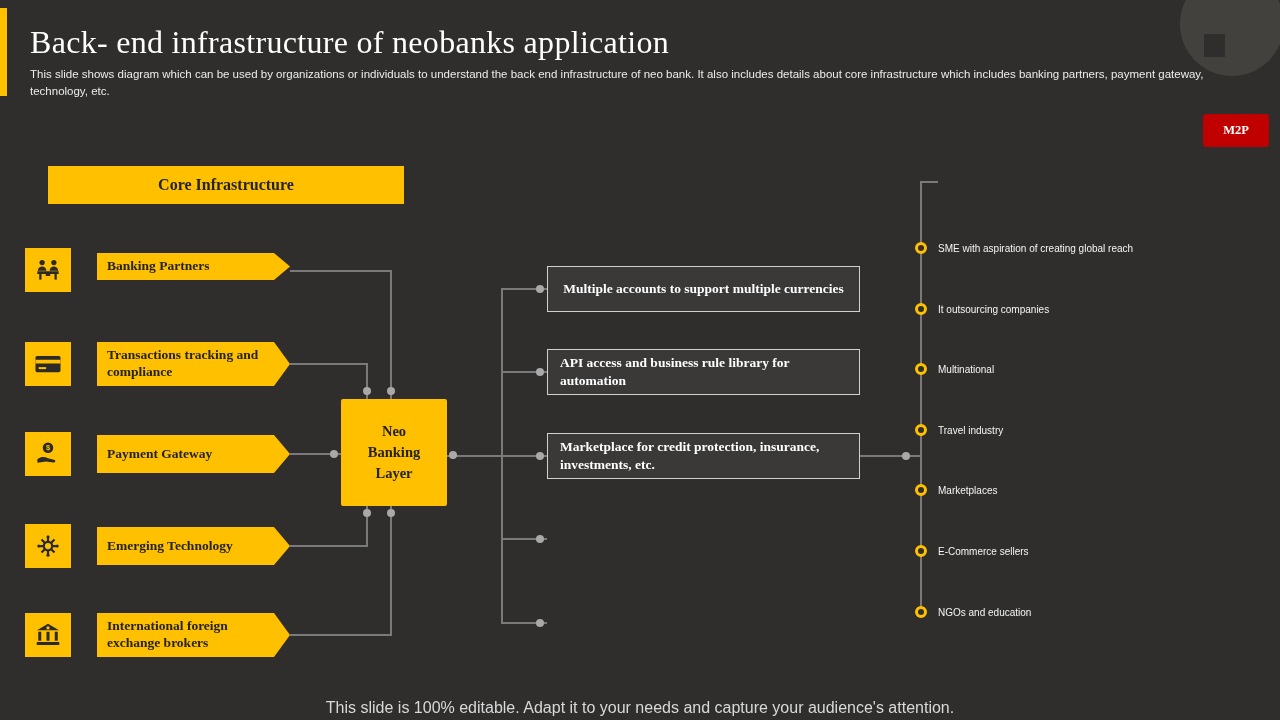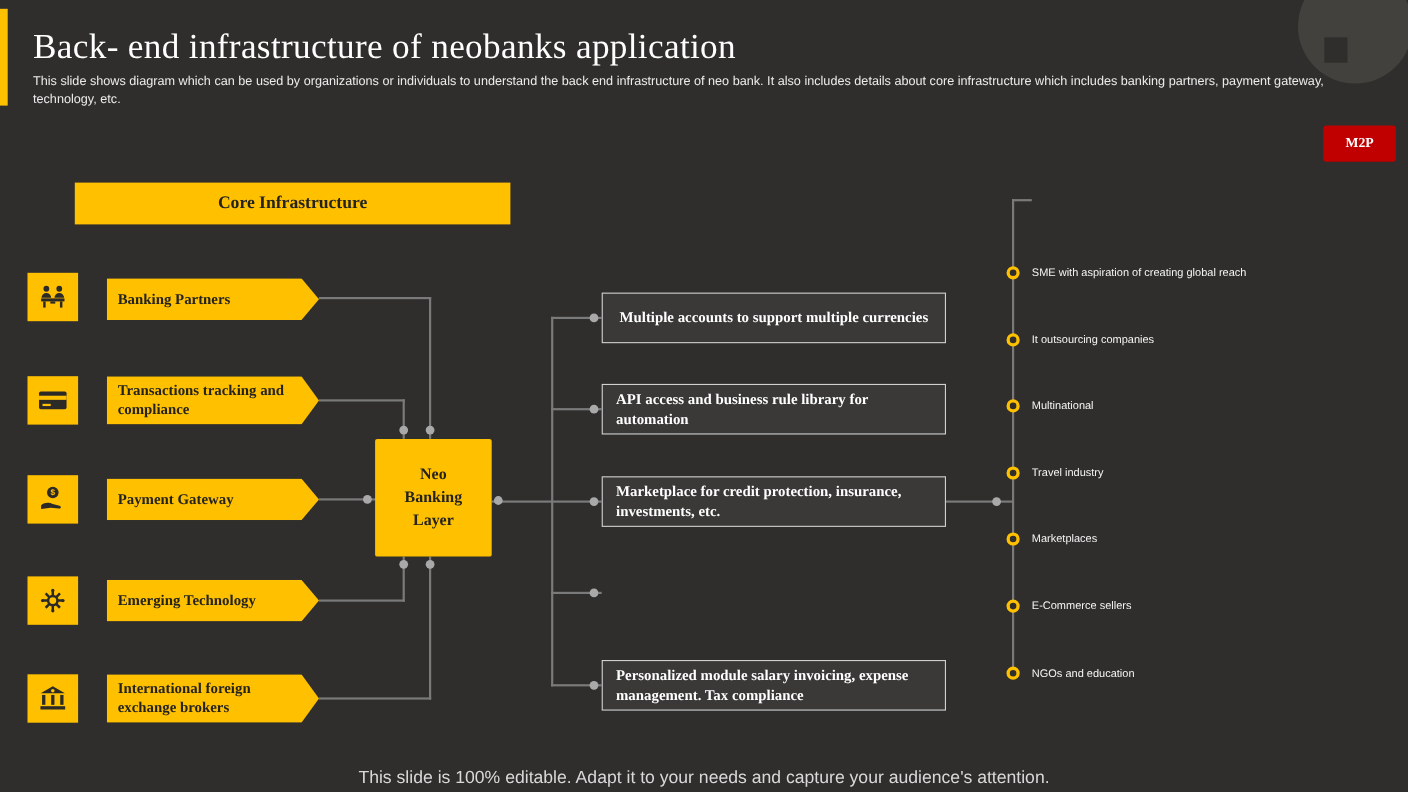--- a/index.html
+++ b/index.html
@@ -78,21 +78,21 @@
 
   <div class="strip"></div>
   <div class="deco">
     <div class="deco-notch"></div>
   </div>
 
   <h1 class="title">Back- end infrastructure of neobanks application</h1>
   <p class="subtitle">This slide shows diagram which can be used by organizations or individuals to understand the back end infrastructure of neo bank. It also includes details about core infrastructure which includes banking partners, payment gateway, technology, etc.</p>
   <div class="badge">M2P</div>
 
-  <div class="colhdr" style="left:68px; top:166px; width:396px; height:38px;font-family:Liberation Serif, serif;">Core Infrastructure</div>
+  <div class="colhdr" style="left:48px; top:166px; width:356px; height:38px;font-family:Liberation Serif, serif;">Core Infrastructure</div>
 
   <div class="line" style="left:290px; top:270px; width:102px; height:2px;"></div>
   <div class="line" style="left:390px; top:270px; width:2px; height:129px;"></div>
   <div class="line" style="left:290px; top:363px; width:78px; height:2px;"></div>
   <div class="line" style="left:366px; top:363px; width:2px; height:36px;"></div>
   <div class="line" style="left:290px; top:453px; width:52px; height:2px;"></div>
   <div class="line" style="left:290px; top:545px; width:78px; height:2px;"></div>
   <div class="line" style="left:366px; top:506px; width:2px; height:41px;"></div>
   <div class="line" style="left:290px; top:634px; width:102px; height:2px;"></div>
   <div class="line" style="left:390px; top:506px; width:2px; height:130px;"></div>
@@ -161,32 +161,31 @@
     <svg viewBox="0 0 24 24">
       <polygon points="12,3 3.2,8.2 20.8,8.2"></polygon>
       <circle cx="12" cy="6.3" r="1.3" fill="#FFC000"></circle>
       <rect x="4.2" y="9.4" width="2.4" height="7.2"></rect>
       <rect x="10.8" y="9.4" width="2.4" height="7.2"></rect>
       <rect x="17.4" y="9.4" width="2.4" height="7.2"></rect>
       <rect x="3" y="17.6" width="18" height="2.4"></rect>
     </svg>
   </div>
 
-  <div class="arrow" style="top:253px; height:38px;">Banking Partners</div>
+  <div class="arrow" style="top:253px; height:27px;">Banking Partners</div>
   <div class="arrow" style="top:342px; height:44px;">Transactions tracking and compliance</div>
   <div class="arrow" style="top:435px; height:38px;">Payment Gateway</div>
   <div class="arrow" style="top:527px; height:38px;">Emerging Technology</div>
   <div class="arrow" style="top:613px; height:44px;">International foreign exchange brokers</div>
 
   <div class="neo">Neo Banking Layer</div>
 
   <div class="module" style="top:266px;">Multiple accounts to support multiple currencies</div>
   <div class="module" style="top:349px;">API access and business rule library for automation</div>
   <div class="module" style="top:433px;">Marketplace for credit protection, insurance, investments, etc.</div>
-  <div class="module" style="top:600px;">Personalized module salary invoicing, expense management. Tax compliance</div>
 
   <div class="bullet" style="top:242px;"></div>
   <div class="bullet" style="top:303px;"></div>
   <div class="bullet" style="top:363px;"></div>
   <div class="bullet" style="top:424px;"></div>
   <div class="bullet" style="top:484px;"></div>
   <div class="bullet" style="top:545px;"></div>
   <div class="bullet" style="top:606px;"></div>
 
   <div class="user-row" style="top:236px;">SME with aspiration of creating global reach</div>

